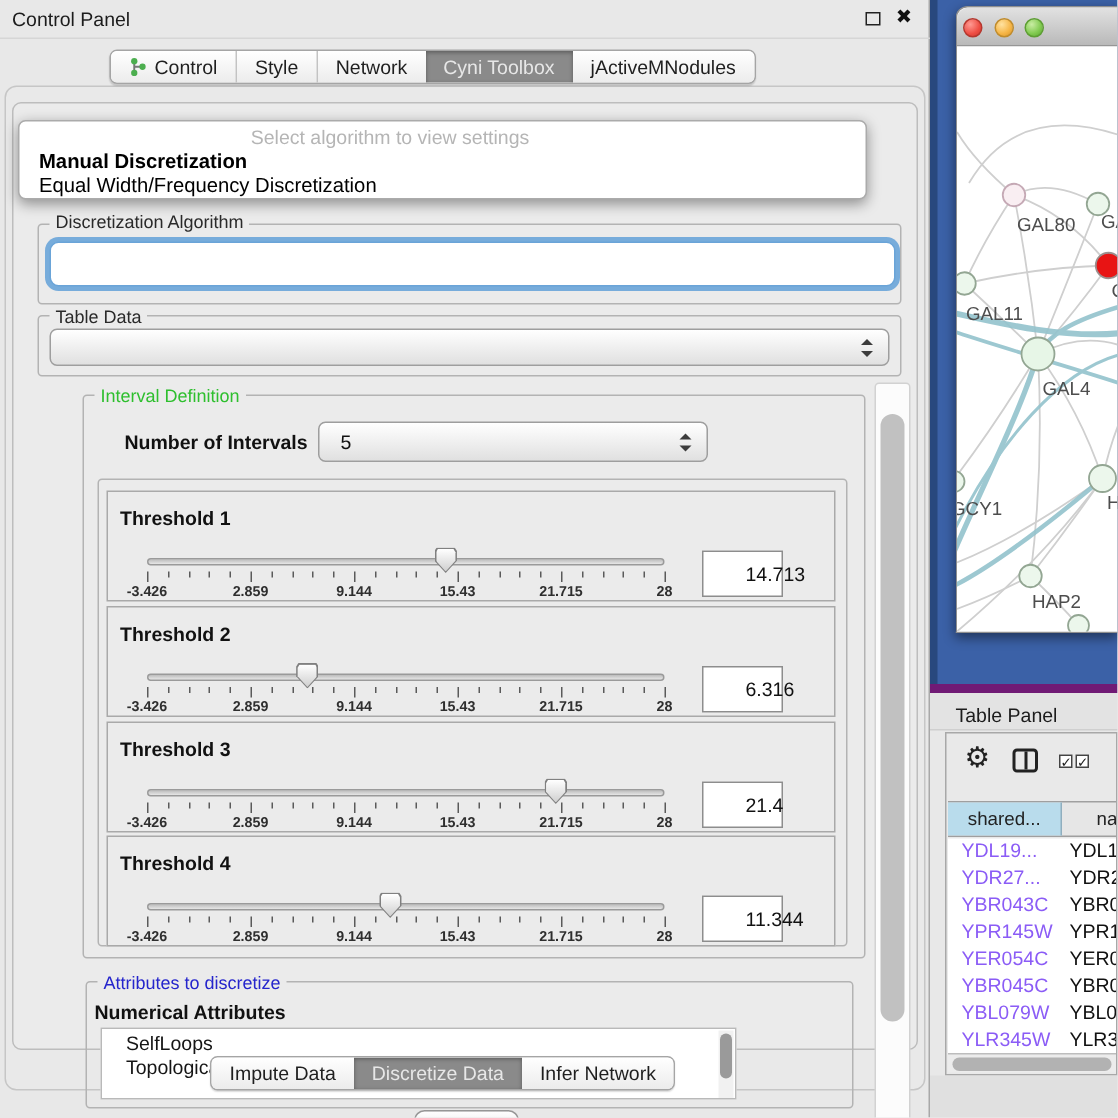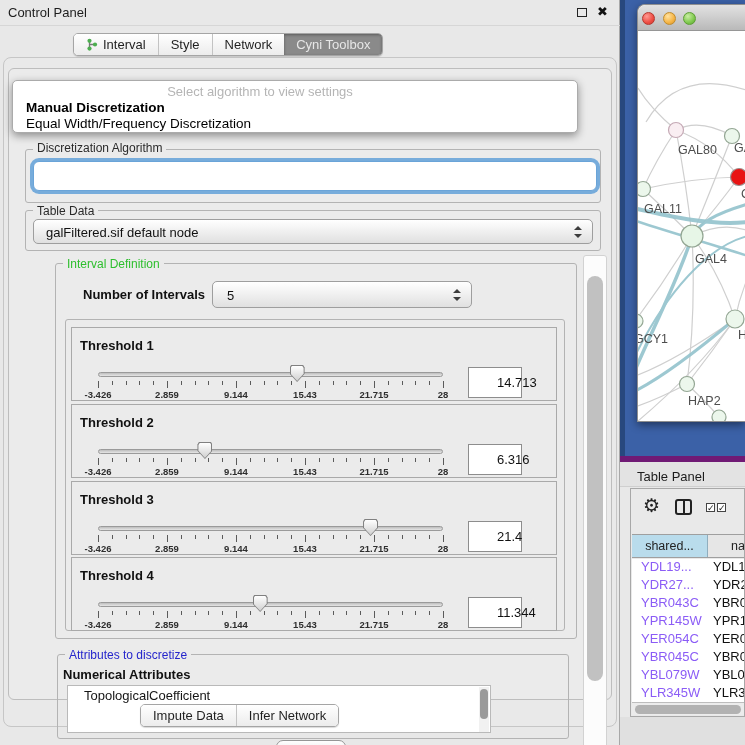--- a/index.html
+++ b/index.html
@@ -124,43 +124,45 @@
 
     <div id="top-tab-bar" class="abs tabbar">
         <div class="tab-seg">
           <svg width="12" height="13">
             <line x1="3.5" y1="3" x2="3.5" y2="11" stroke="#777" stroke-width="1.3"></line>
             <line x1="3.5" y1="6.5" x2="8.5" y2="6.5" stroke="#777" stroke-width="1.3"></line>
             <circle cx="3.5" cy="2.8" r="2.1" fill="#4cae4f"></circle>
             <circle cx="3.5" cy="10.6" r="2.1" fill="#4cae4f"></circle>
             <circle cx="9" cy="6.5" r="2.1" fill="#4cae4f"></circle>
           </svg>
-          <span>Interval</span>
+          <span>Control</span>
         </div>
         <div class="tab-seg">
           <span>Style</span>
         </div>
         <div class="tab-seg">
           <span>Network</span>
         </div>
         <div class="tab-seg active">
           <span>Cyni Toolbox</span>
+        </div>
+        <div class="tab-seg">
+          <span>jActiveMNodules</span>
         </div>
       </div>
 
     <div id="inner-panel" class="abs">
 
       <div class="groupbox" style="left:16px;top:80px;width:576px;height:54px;"></div>
       <div class="group-title gt-dark" style="left:24px;top:72px;">Discretization Algorithm</div>
       <div id="algo-combo" class="abs"></div>
 
       <div class="groupbox" style="left:16px;top:141px;width:576px;height:41px;"></div>
       <div class="group-title gt-dark" style="left:24px;top:135px;">Table Data</div>
       <div class="combo" style="left:24px;top:150px;width:560px;height:25px;">
-        <span class="cv">galFiltered.sif default node</span>
         <span class="spinner">
             <i class="up"></i>
             <i class="dn"></i>
           </span>
       </div>
 
       <div class="groupbox" style="left:46px;top:194px;width:522px;height:376px;"></div>
       <div class="group-title gt-green" style="left:54px;top:188px;">Interval Definition</div>
 
       <div class="abs" style="left:74px;top:218px;font-size:13px;font-weight:bold;color:#111;">Number of Intervals</div>
@@ -350,20 +352,21 @@
             </div>
     <div class="tval">11.344</div>
   </div>
         </div>
 
       <div class="groupbox" style="left:48px;top:585px;width:512px;height:85px;"></div>
       <div class="group-title gt-blue" style="left:56px;top:579px;">Attributes to discretize</div>
       <div class="abs" style="left:54px;top:598px;font-size:13px;font-weight:bold;color:#111;">Numerical Attributes</div>
       <div id="attr-list" class="abs">
         <div id="attr-items" style="padding-top:2px;">
+            <div class="attr-item">SelfLoops</div>
             <div class="attr-item">TopologicalCoefficient</div>
           </div>
         <div id="attr-scroll">
             <div id="attr-thumb"></div>
           </div>
       </div>
 
       <div id="vscroll" class="abs">
           <div id="vscroll-thumb"></div>
         </div>
@@ -375,20 +378,23 @@
       <div class="ph">Select algorithm to view settings</div>
       <div id="popup-items">
           <div class="popup-item bold" style="top: 19px;">Manual Discretization</div>
           <div class="popup-item" style="top: 35px;">Equal Width/Frequency Discretization</div>
         </div>
     </div>
 
     <div id="bottom-tab-bar" class="abs tabbar">
         <div class="tab-seg">
           <span>Impute Data</span>
+        </div>
+        <div class="tab-seg active">
+          <span>Discretize Data</span>
         </div>
         <div class="tab-seg">
           <span>Infer Network</span>
         </div>
       </div>
   </div>
 
   <div id="blue-bg" class="abs">
       <div class="edge"></div>
     </div>

